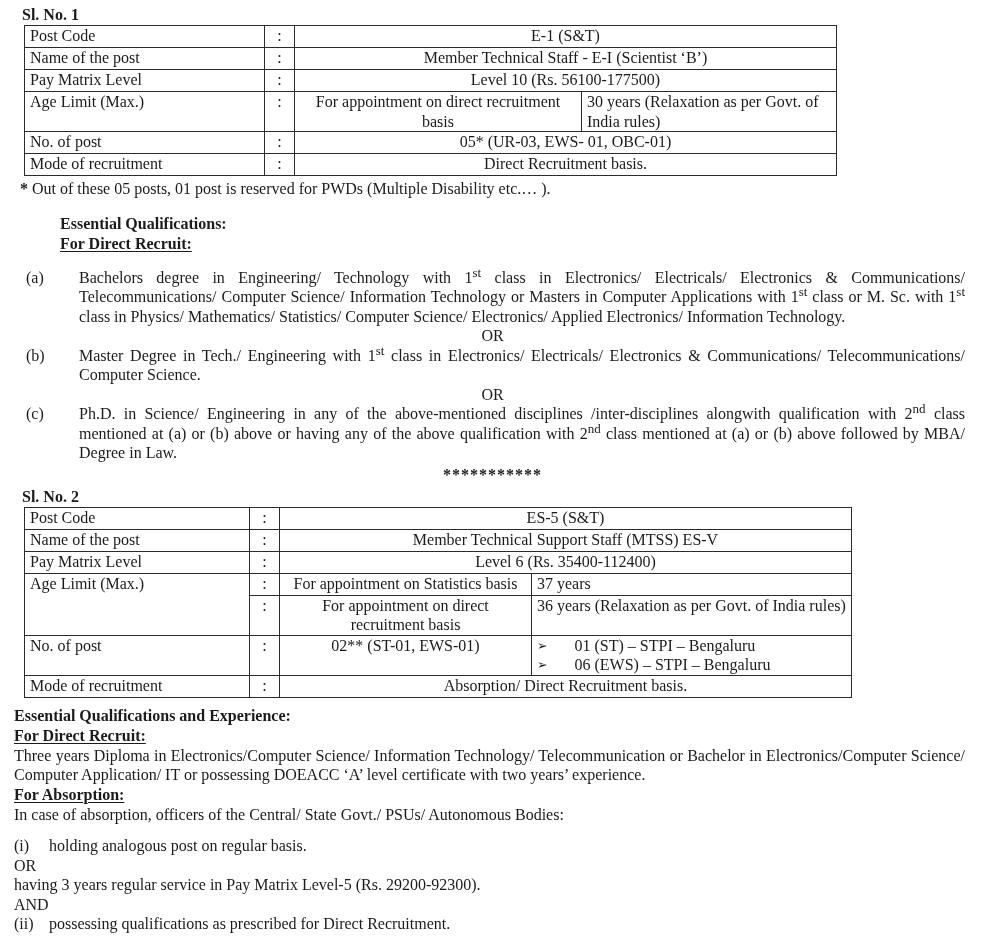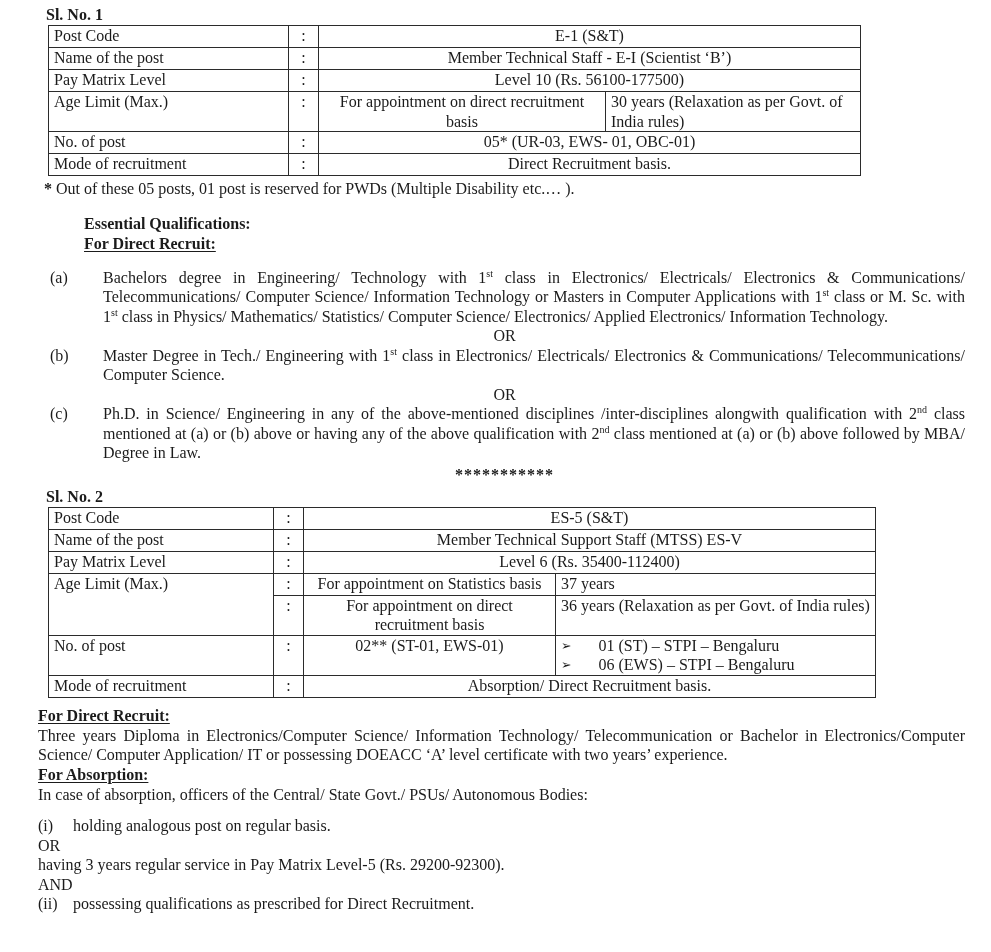--- a/index.html
+++ b/index.html
@@ -2,21 +2,21 @@
 <html><head>
 <meta charset="utf-8">
 <style>
   html,body{margin:0;padding:0;background:#ffffff;}
   body{
     width:991px;height:952px;overflow:hidden;
     font-family:"Liberation Serif", serif;
     font-size:16px;color:#1b1b1b;
     -webkit-font-smoothing:antialiased;
   }
-  .page{padding:5px 26px 0 44px;}
+  .page{padding:5px 26px 0 20px;}
   .sec-title{font-weight:bold;margin-left:2px;line-height:19px;}
   .b{font-weight:bold;}
   .u{text-decoration:underline;text-underline-offset:2px;}
   table.t{border-collapse:collapse;table-layout:fixed;margin-left:4px;margin-top:1px;}
   table.t td{
     border:1.3px solid #2b2b2b;
     padding:0 5px;vertical-align:top;
     line-height:19.5px;height:21px;
     overflow:hidden;
   }
@@ -33,21 +33,21 @@
   }
   .btext{margin-left:27px;}
   .footnote{margin-top:3px;line-height:19.5px;}
   .hblock{margin-top:15px;line-height:20px;margin-left:40px;}
   .hline{line-height:20px;}
   .qitem{display:flex;line-height:19.5px;}
   .qlabel{flex:0 0 59px;padding-left:6px;box-sizing:border-box;}
   .qtext{flex:1;text-align:justify;}
   .qspace{margin-top:14px;}
   .or{text-align:center;line-height:19.5px;}
-  sup{font-size:10px;vertical-align:super;line-height:0;}
+  sup{font-size:13px;vertical-align:super;line-height:0;}
   .stars{text-align:center;font-weight:bold;margin-top:2px;line-height:19px;letter-spacing:1px;}
   .sl2{margin-top:3px;}
   .bottom{margin-left:-6px;margin-top:8px;}
   .bottom .para{text-align:justify;line-height:19.5px;}
   .dlist{margin-top:12px;line-height:19.5px;}
   .ditem{display:flex;}
   .dlabel{flex:0 0 35px;}
   .dtext{flex:1;}
   .plain{line-height:19.5px;}
 </style>
@@ -177,20 +177,21 @@
       </tr>
       <tr>
         <td class="lbl">Mode of recruitment</td>
         <td class="cln">:</td>
         <td class="val" colspan="2">Absorption/ Direct Recruitment basis.</td>
       </tr>
     </tbody>
   </table>
 
   <div class="bottom">
+    <div class="b hline">Essential Qualifications and Experience:</div>
     <div class="hline"><span class="b u">For Direct Recruit:</span></div>
     <div class="para">Three years Diploma in Electronics/Computer Science/ Information Technology/ Telecommunication or Bachelor in Electronics/Computer Science/ Computer Application/ IT or possessing DOEACC ‘A’ level certificate with two years’ experience.</div>
     <div class="hline"><span class="b u">For Absorption:</span></div>
     <div class="plain">In case of absorption, officers of the Central/ State Govt./ PSUs/ Autonomous Bodies:</div>
 
     <div class="dlist">
       <div class="ditem">
         <div class="dlabel">(i)</div>
         <div class="dtext">holding analogous post on regular basis.</div>
       </div>

